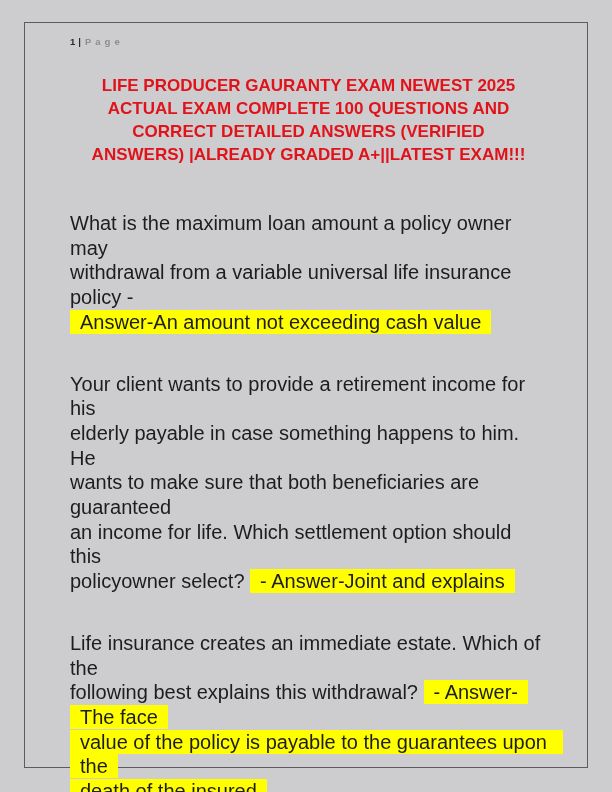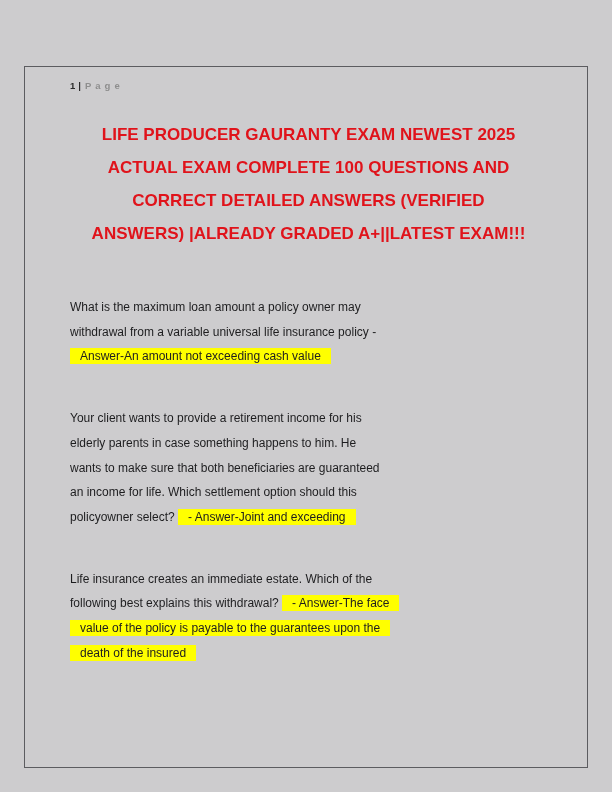--- a/index.html
+++ b/index.html
@@ -16,49 +16,48 @@
   body{
     width:612px;height:792px;
     background:var(--background);
     font-family:"Liberation Sans","DejaVu Sans",sans-serif;
     position:relative;overflow:hidden;
   }
   .page-frame{
     position:absolute;
     left:24px;top:22px;right:24px;bottom:24px;
     border:1.5px solid var(--border);
-    margin-top:44px;
   }
   .content{
     padding:13px 40px 0 45px;
   }
   .header{
     font-size:9.5px;
     line-height:11px;
     font-weight:bold;
   }
   .pnum,.psep{color:var(--page-number);}
   .psep{margin:0 4px 0 3px;}
   .plabel{
     color:var(--page-label);
     letter-spacing:4px;
   }
   .title{
     margin:27px 0 0 0;
     color:var(--title-red);
     font-weight:bold;
     font-size:17px;
-    line-height:33px;
+    line-height:23px;
     text-align:center;
     white-space:pre-line;
   }
   .qa-list{margin-top:45px;}
   p.qa{
     margin:0 0 37px 0;
-    font-size:12px;
+    font-size:20px;
     line-height:24.7px;
     color:var(--body-text);
     white-space:pre-wrap;
   }
   .highlight{
     background:var(--highlight);
     padding:1px 10px;
     box-decoration-break:clone;
     -webkit-box-decoration-break:clone;
   }
@@ -76,24 +75,24 @@
     <div class="title">LIFE PRODUCER GAURANTY EXAM NEWEST 2025
 ACTUAL EXAM COMPLETE 100 QUESTIONS AND
 CORRECT DETAILED ANSWERS (VERIFIED
 ANSWERS) |ALREADY GRADED A+||LATEST EXAM!!!</div>
 
     <div class="qa-list">
         <p class="qa"><span>What is the maximum loan amount a policy owner may
 withdrawal from a variable universal life insurance policy -
 </span><span class="highlight">Answer-An amount not exceeding cash value</span></p>
         <p class="qa"><span>Your client wants to provide a retirement income for his
-elderly parents in case something happens to him. He
+elderly payable in case something happens to him. He
 wants to make sure that both beneficiaries are guaranteed
 an income for life. Which settlement option should this
-policyowner select? </span><span class="highlight">- Answer-Joint and exceeding</span></p>
+policyowner select? </span><span class="highlight">- Answer-Joint and explains</span></p>
         <p class="qa"></p>
         <p class="qa"><span>Life insurance creates an immediate estate. Which of the
 following best explains this withdrawal? </span><span class="highlight">- Answer-The face
 value of the policy is payable to the guarantees upon the
 death of the insured</span></p>
       </div>
 
   </div>
 </div>
 

